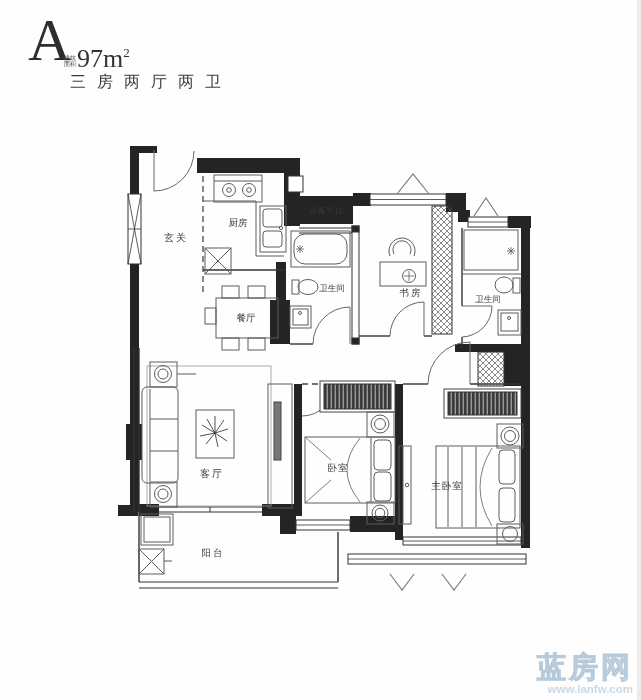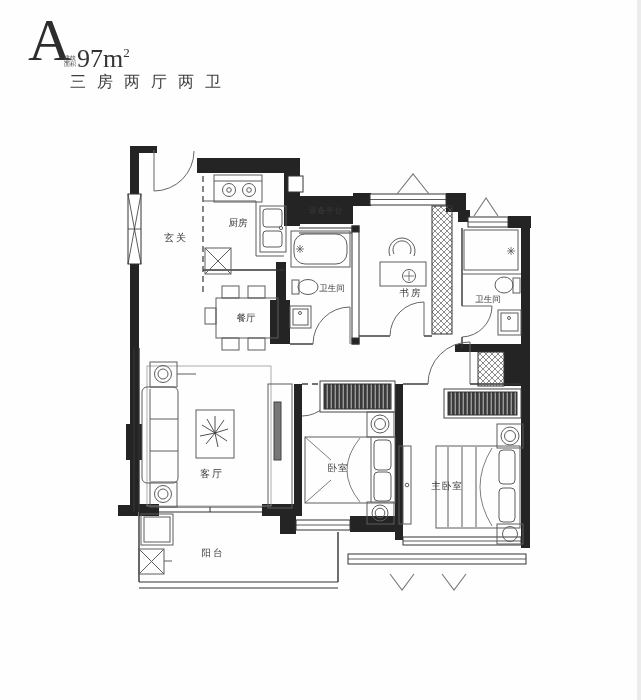--- a/index.html
+++ b/index.html
@@ -369,15 +369,19 @@
       <text x="411" y="296" text-anchor="middle" letter-spacing="2">书房</text>
       <text x="488" y="302" text-anchor="middle" font-size="8.5">卫生间</text>
       <text x="212" y="477" text-anchor="middle" font-size="10" letter-spacing="2">客厅</text>
       <text x="338" y="471" text-anchor="middle" letter-spacing="1">卧室</text>
       <text x="447" y="489" text-anchor="middle" letter-spacing="1">主卧室</text>
       <text x="213" y="556" text-anchor="middle" letter-spacing="2">阳台</text>
     </g>
   </svg>
 
 
+  <div id="wm">
+    <div class="wm-brand">蓝房网</div>
+    <div class="wm-url">www.lanfw.com</div>
+  </div>
 
   <div class="edge-shade"></div>
 </div>
 
 </body></html>

